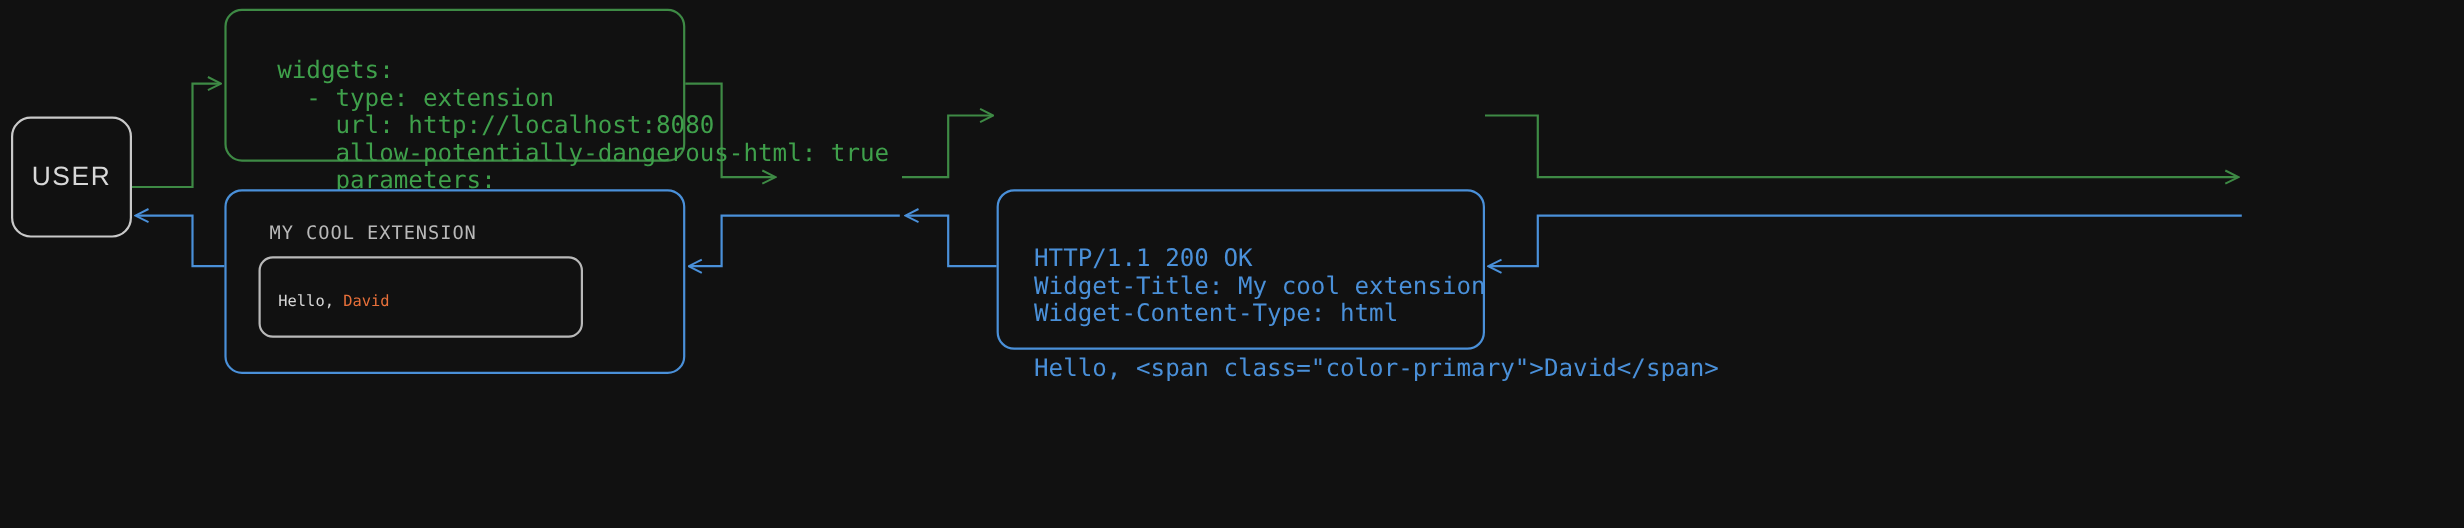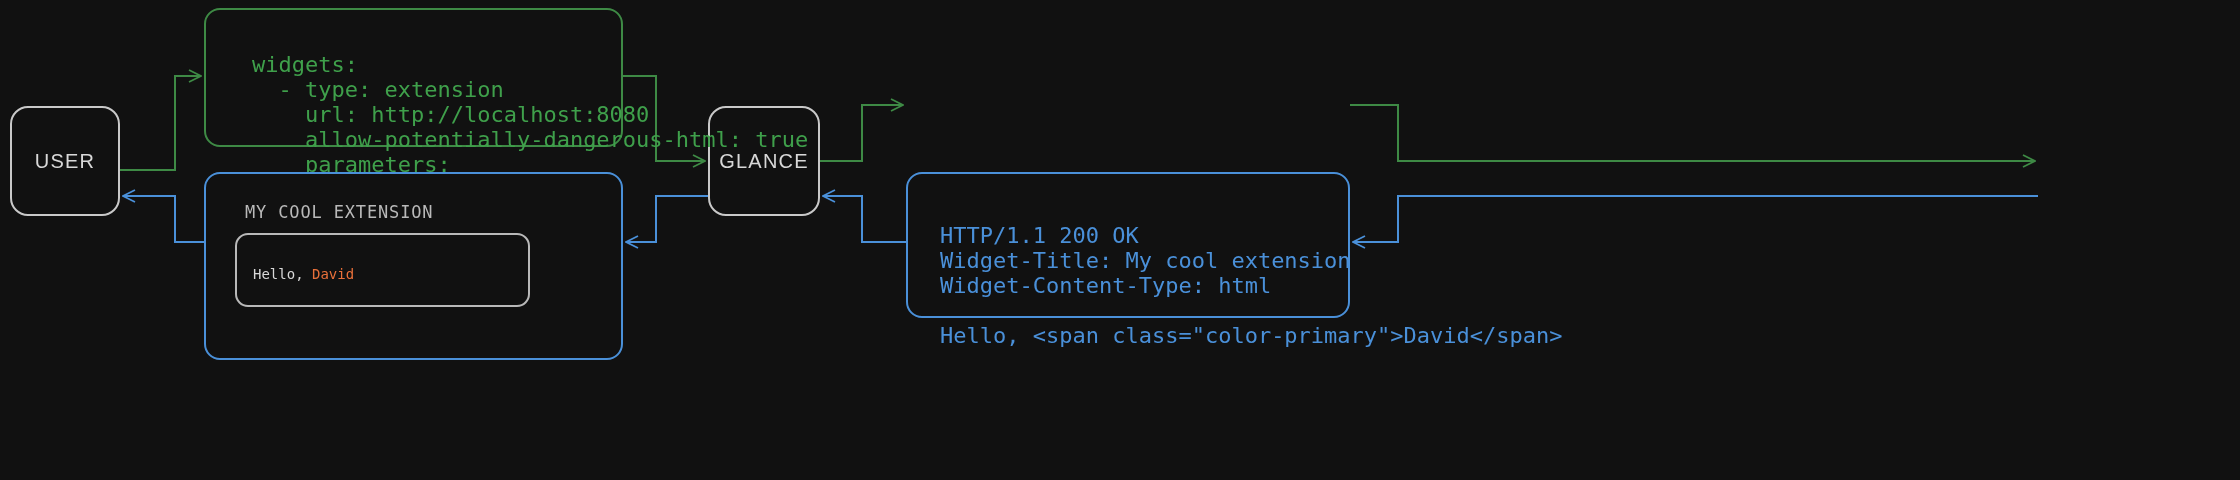--- a/index.html
+++ b/index.html
@@ -28,21 +28,21 @@
     position: absolute;
     box-sizing: border-box;
     border: 2px solid #c9c9c9;
     border-radius: 18px;
     background: #111111;
     display: flex;
     align-items: center;
     justify-content: center;
     color: #d8d8d8;
     font-family: "Liberation Sans", sans-serif;
-    font-size: 20px;
+    font-size: 24px;
     letter-spacing: 0.06em;
     z-index: 3;
   }
   #node-user      { left: 10px;   top: 106px; width: 110px; height: 110px; }
   #node-glance    { left: 708px;  top: 106px; width: 112px; height: 110px; }
   #node-extension { left: 2038px; top: 106px; width: 112px; height: 110px; }
 
   
   .msgbox {
     position: absolute;
@@ -59,21 +59,21 @@
     font-size: 22px;
     line-height: 25px;
     white-space: pre;
   }
   .code.green { color: #3fa04b; }
   .code.blue  { color: #4a90d9; }
 
   #box-yaml     { left: 204px;  top: 8px;   width: 419px; height: 139px; }
   #box-yaml .code { position: absolute; left: 46px; top: 20px; }
 
-  #box-widget   { left: 204px;  top: 172px; width: 419px; height: 188px; }
+  #box-widget   { left: 204px;  top: 172px; width: 419px; height: 168px; }
   #box-request  { left: 906px;  top: 64px;  width: 444px; height: 83px; }
   #box-request .code { position: absolute; left: 32px; top: 30px; }
   #box-response { left: 906px;  top: 172px; width: 444px; height: 146px; padding-left: 40px; }
   #box-response .code { position: absolute; left: 32px; top: 27px; }
 
   
   #widget-title {
     position: absolute;
     left: 39px;
     top: 28px;
@@ -154,23 +154,20 @@
         <path stroke="#4a90d9" marker-end="url(#arrow-blue-l)" d="M204,242 L175,242 L175,196 L124,196"></path>
       </g>
 
     </g>
   </svg>
 
   <div class="node" id="node-user">
     <span>USER</span>
   </div>
 
-  <div class="node" id="node-glance">
-    <span>GLANCE</span>
-  </div>
 
 
   <div class="msgbox green" id="box-yaml">
     <pre class="code green">widgets:
   - type: extension
     url: http://localhost:8080
     allow-potentially-dangerous-html: true
     parameters:
       name: David</pre>
   </div>

